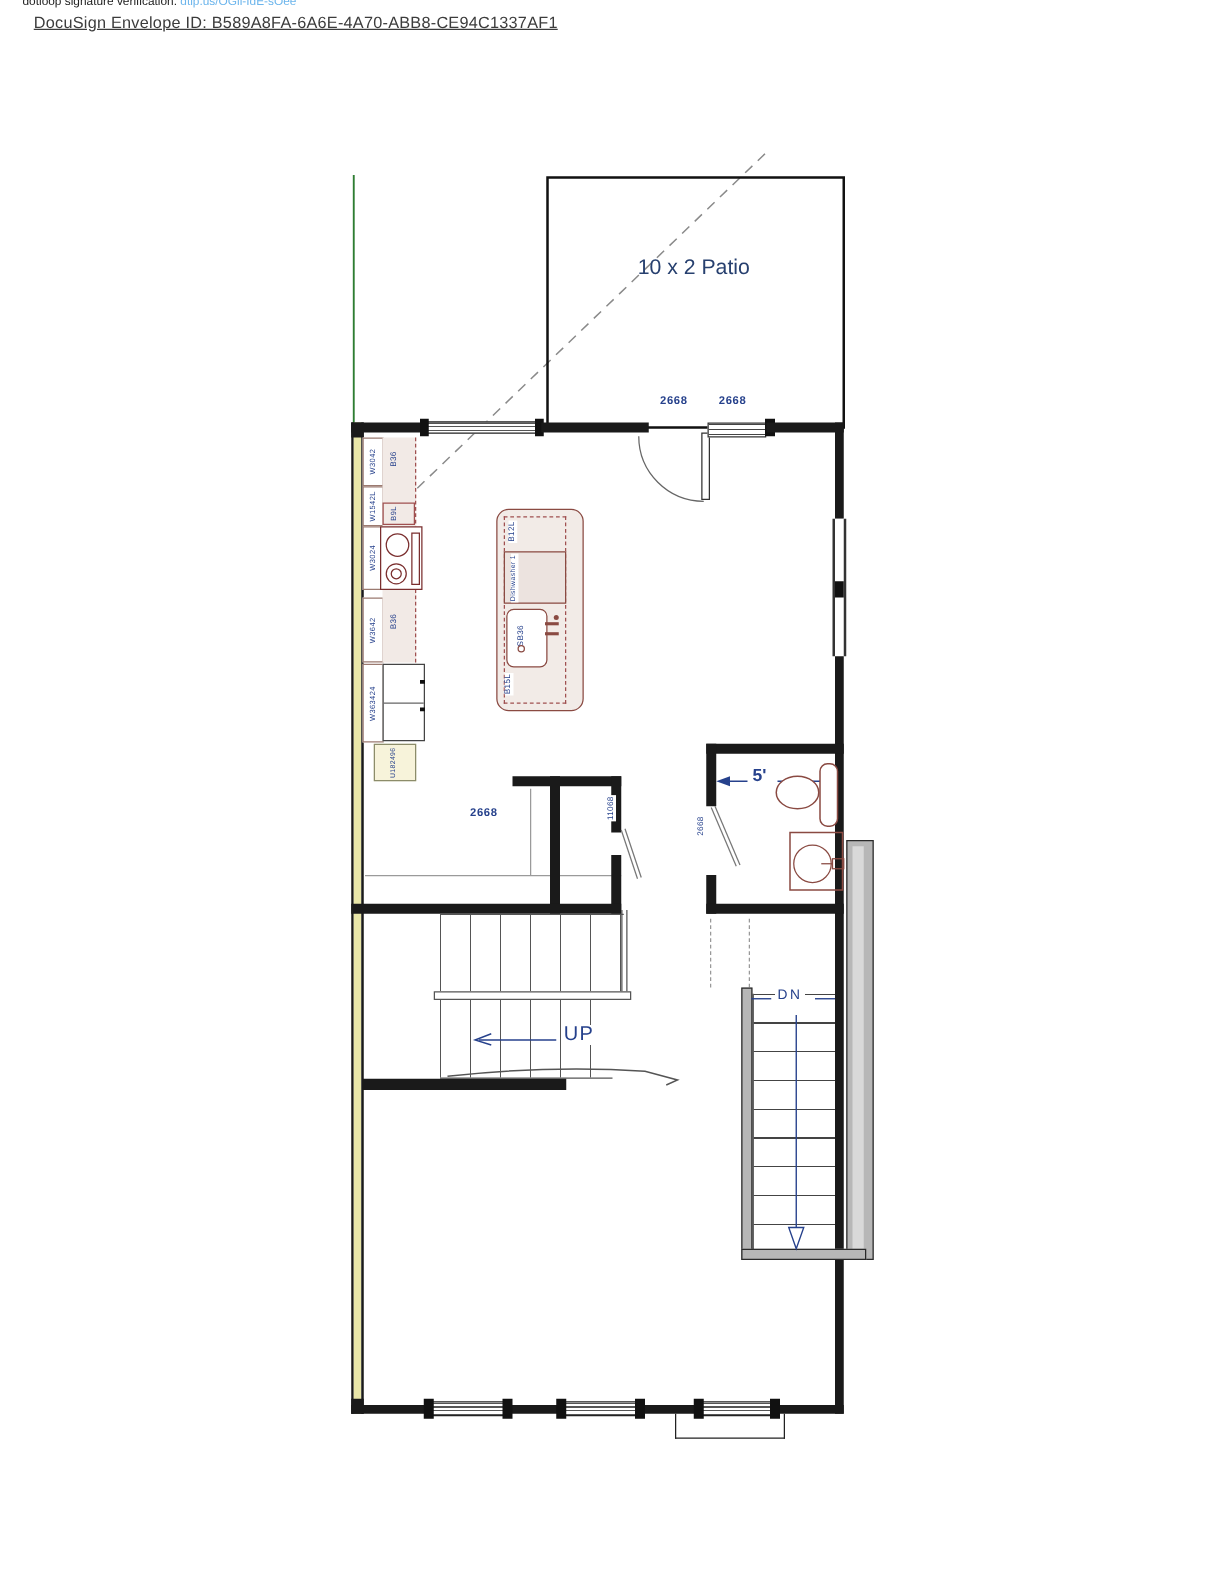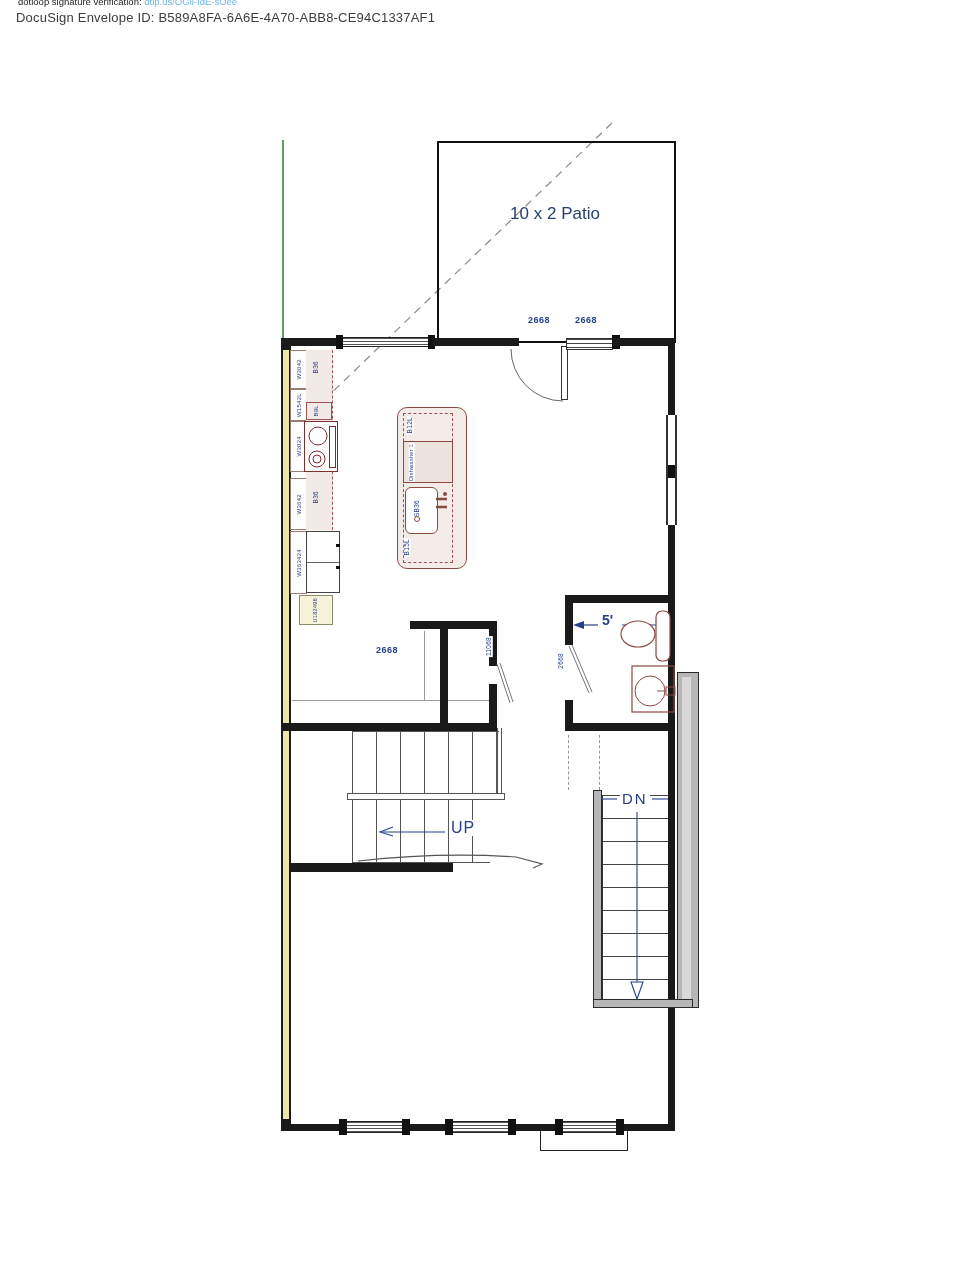--- a/index.html
+++ b/index.html
@@ -18,21 +18,21 @@
   .dim{position:absolute;font-size:9px;font-weight:bold;line-height:1;
        color:var(--label-navy,#26418c);letter-spacing:.5px;background:#fff;padding:0 1px;}
   .nav{position:absolute;color:var(--label-navy,#26418c);line-height:1;background:#fff;padding:0 2px;}
   .win{position:absolute;background:#fff;border:1px solid #222;box-sizing:border-box;
        background-image:repeating-linear-gradient(to bottom,#555 0,#555 1px,transparent 1px,transparent 3px);}
   .jamb{position:absolute;background:#111;}
   .treads-v{position:absolute;background-image:repeating-linear-gradient(to right,#555 0,#555 1px,transparent 1px,transparent 24px);}
   .treads-h{position:absolute;background-image:repeating-linear-gradient(to bottom,#444 0,#444 1px,transparent 1px,transparent 23px);}
   .hdr1{position:absolute;left:18px;top:-4px;font-size:9.5px;color:#222;white-space:nowrap;}
   .hdr1 a{color:var(--link-blue,#6cb5ec);text-decoration:none;}
-  .hdr2{position:absolute;left:16px;top:10px;font-size:13px;color:#3c3c3c;white-space:nowrap;letter-spacing:.2px;}
+  .hdr2{position:absolute;left:27px;top:10px;font-size:13px;color:#3c3c3c;white-space:nowrap;letter-spacing:.2px;text-decoration:underline;}
   svg{position:absolute;left:0;top:0;}
 </style>
 </head>
 <body>
 
 <div class="canvas">
 
   <div class="hdr1"><span>dotloop signature verification: </span><a href="#">dtlp.us/OGli-IdE-sOee</a></div>
   <div class="hdr2">DocuSign Envelope ID: B589A8FA-6A6E-4A70-ABB8-CE94C1337AF1</div>
 
@@ -144,21 +144,21 @@
 
   <div class="abs" style="left:568px;top:735px;width:30px;height:55px;border-left:1px dashed #999;border-right:1px dashed #999;"></div>
 
   <div class="abs" style="left:677px;top:672px;width:22px;height:336px;background:var(--deck-gray,#b7b7b7);border:1px solid #2a2a2a;box-sizing:border-box;">
     <div class="abs" style="left:4px;top:4px;width:9px;height:326px;background:#d9d9d9;"></div>
   </div>
   <div class="abs" style="left:593px;top:790px;width:9px;height:218px;background:var(--deck-gray,#b7b7b7);border:1px solid #2a2a2a;box-sizing:border-box;"></div>
   <div class="abs" style="left:593px;top:999px;width:100px;height:9px;background:var(--deck-gray,#b7b7b7);border:1px solid #2a2a2a;box-sizing:border-box;"></div>
 
   <div class="treads-h" style="left:602px;top:795px;width:66px;height:205px;border-left:1px solid #333;box-sizing:border-box;"></div>
-  <div class="nav" style="left:620px;top:791px;font-size:15px;letter-spacing:2px;">DN</div>
+  <div class="nav" style="left:620px;top:791px;font-size:11px;letter-spacing:2px;">DN</div>
 
   <div class="treads-v" style="left:352px;top:731px;width:147px;height:62px;border-top:1px solid #555;box-sizing:border-box;"></div>
   <div class="abs" style="left:497px;top:728px;width:5px;height:72px;border-left:1px solid #555;border-right:1px solid #555;box-sizing:border-box;"></div>
   <div class="abs" style="left:347px;top:793px;width:158px;height:7px;background:#fff;border:1px solid #555;box-sizing:border-box;"></div>
   <div class="treads-v" style="left:352px;top:800px;width:138px;height:63px;border-bottom:1px solid #555;box-sizing:border-box;"></div>
   <div class="nav" style="left:449px;top:820px;font-size:16px;letter-spacing:1px;">UP</div>
   <div class="wall" style="left:290px;top:863px;width:163px;height:9px;"></div>
 
   <svg width="978" height="1265" viewBox="0 0 978 1265">
 

